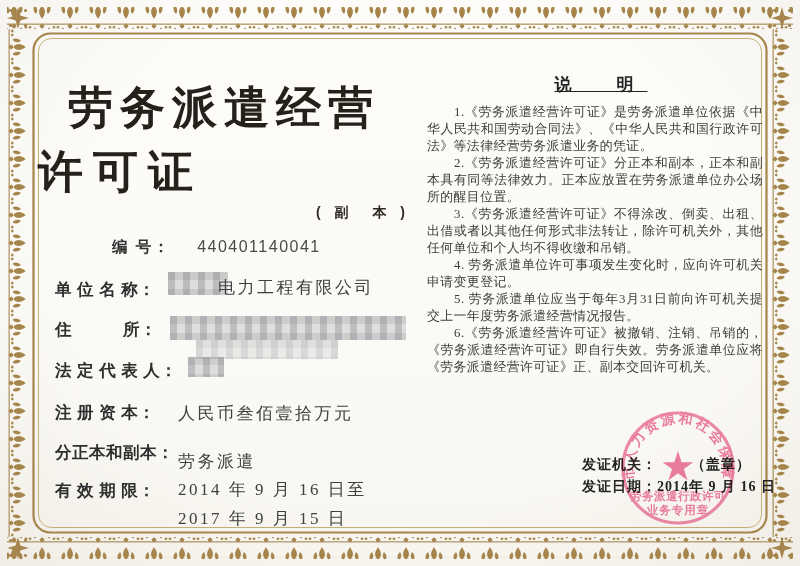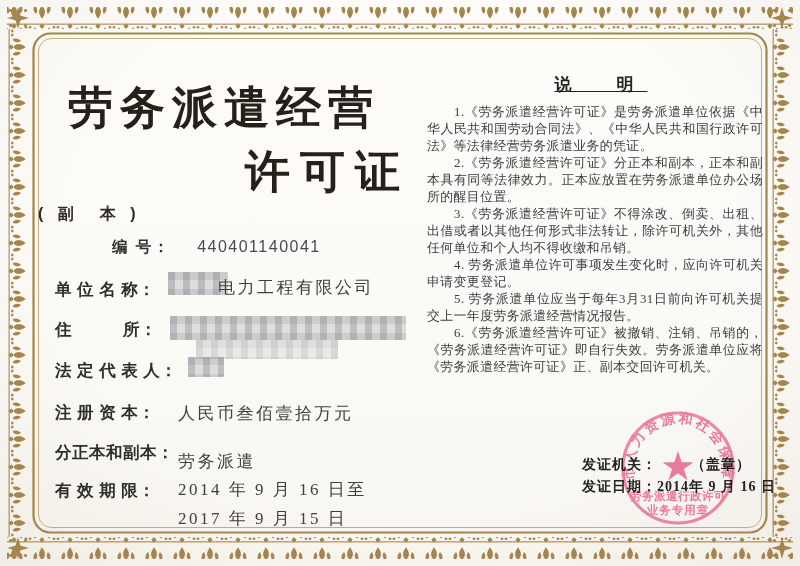--- a/index.html
+++ b/index.html
@@ -20,26 +20,26 @@
 
   
   .title-line1 {
     position:absolute; left:38px; top:78px; width:372px;
     text-align:center; font-size:45px; font-weight:900;
     letter-spacing:7px; color:#26201a;
     font-family:Liberation Mono, monospace;
   }
   .title-line2 {
     position:absolute; left:38px; top:142px; width:372px;
-    text-align:right; font-size:45px; font-weight:900;
+    text-align:left; font-size:45px; font-weight:900;
     letter-spacing:10px; color:#26201a;
   }
   .subtitle {
     position:absolute; left:38px; top:204px; width:372px;
-    text-align:left; font-size:16px; font-weight:600;
+    text-align:right; font-size:14px; font-weight:600;
     letter-spacing:5px; color:#2e2a24;
   }
   .number-row { position:absolute; left:112px; top:237px; font-size:15.5px; color:#3a3a3a; }
   .number-row .nlabel { font-weight:600; letter-spacing:2px; color:#333; }
   .number-row .nvalue { margin-left:22px; font-size:16px; letter-spacing:1.5px; color:#4a4a4a;
     font-family:"Liberation Sans", sans-serif; }
 
   .flabel {
     position:absolute; left:55px; font-size:16.5px; font-weight:600;
     color:#2e2e2e; letter-spacing:0.5px; white-space:nowrap;

